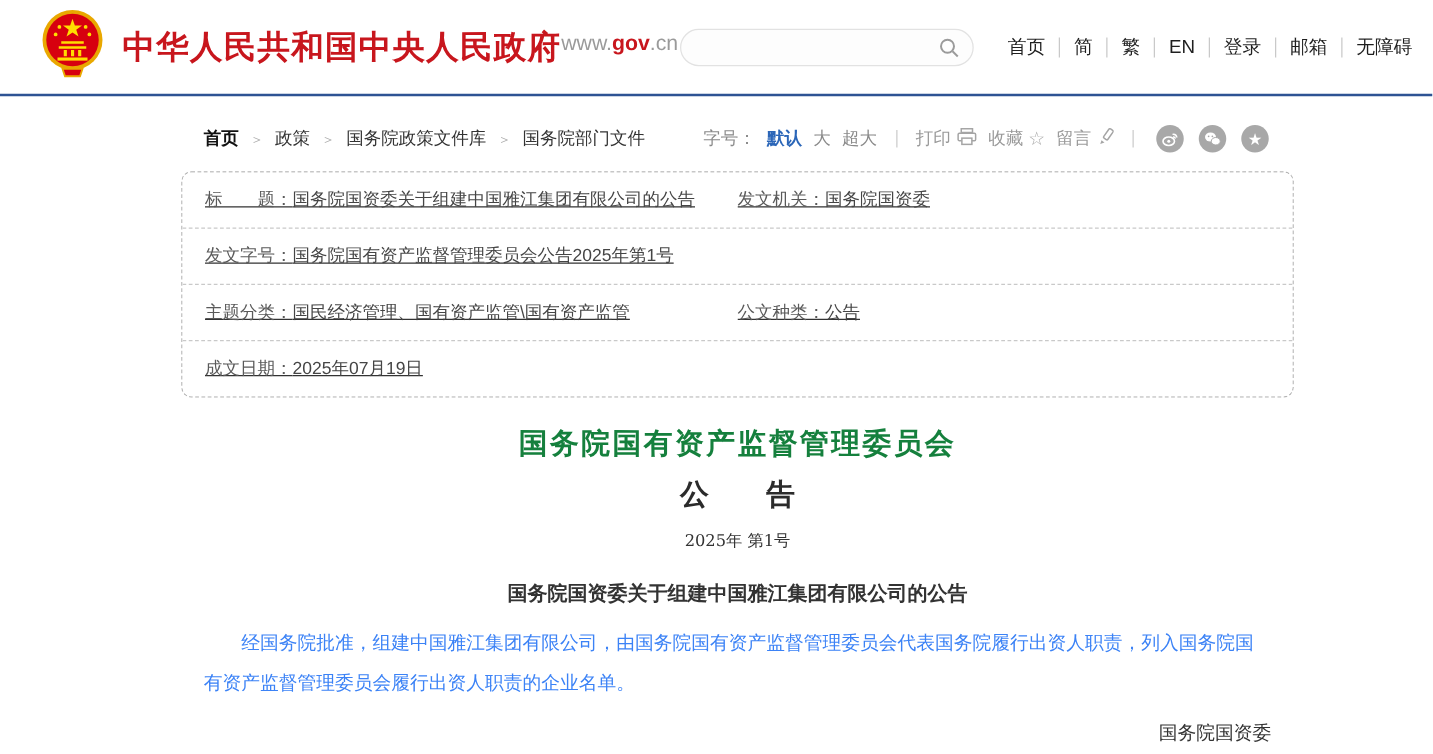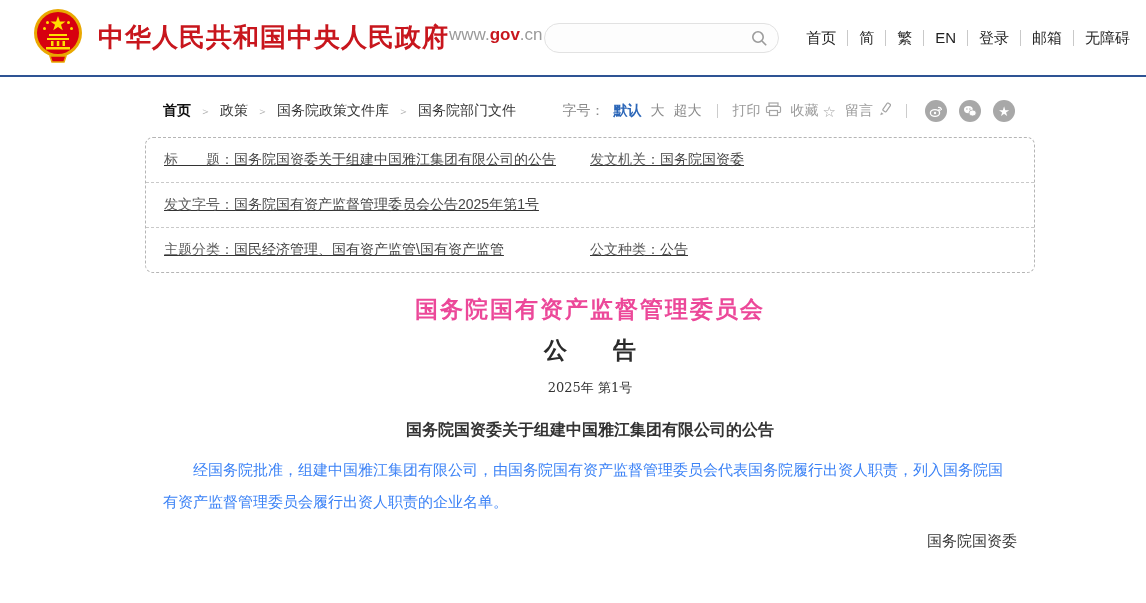--- a/index.html
+++ b/index.html
@@ -86,21 +86,21 @@
   }
   .meta-row:last-child { border-bottom:none; }
   .meta-cell { display:flex; white-space:nowrap; overflow:hidden; }
   .meta-label { color:#5a5a5a; flex:none; }
   .meta-value { color:#454545; }
 
   
   .doc { margin-top:21px; text-align:center; }
   .doc-agency {
     font-family:"DejaVu Serif","Liberation Serif",serif;
-    font-size:23px; font-weight:bold; color:#ec4899; letter-spacing:2px;
+    font-size:23px; font-weight:bold; color:#15803d; letter-spacing:2px;
   }
   .doc-type {
     font-family:"DejaVu Serif","Liberation Serif",serif;
     font-size:23px; font-weight:bold; color:#2b2b2b; margin-top:10px;
   }
   .doc-number {
     font-family:"DejaVu Serif","Liberation Serif",serif;
     font-size:13px; color:#333; margin-top:13px;
   }
   .doc-subtitle { font-size:16px; font-weight:bold; color:#333; margin-top:23px; }
@@ -252,20 +252,30 @@
     <div class="meta-row">
       <div class="meta-cell">
         <span class="meta-label">主题分类：</span>
         <span class="meta-value">国民经济管理、国有资产监管\国有资产监管</span>
       </div>
       <div class="meta-cell">
         <span class="meta-label">公文种类：</span>
         <span class="meta-value">公告</span>
       </div>
     </div>
+    <div class="meta-row">
+      <div class="meta-cell">
+        <span class="meta-label">成文日期：</span>
+        <span class="meta-value">2025年07月19日</span>
+      </div>
+      <div class="meta-cell">
+        <span class="meta-label"></span>
+        <span class="meta-value"></span>
+      </div>
+    </div>
   </section>
 
   <article class="doc">
     <h1 class="doc-agency" style="margin:0;">国务院国有资产监督管理委员会</h1>
     <div class="doc-type">公　　告</div>
     <div class="doc-number">2025年 第1号</div>
     <h2 class="doc-subtitle" style="margin:23px 0 0 0;">国务院国资委关于组建中国雅江集团有限公司的公告</h2>
     <p class="doc-body">经国务院批准，组建中国雅江集团有限公司，由国务院国有资产监督管理委员会代表国务院履行出资人职责，列入国务院国有资产监督管理委员会履行出资人职责的企业名单。</p>
     <div class="doc-signature">国务院国资委</div>
 

